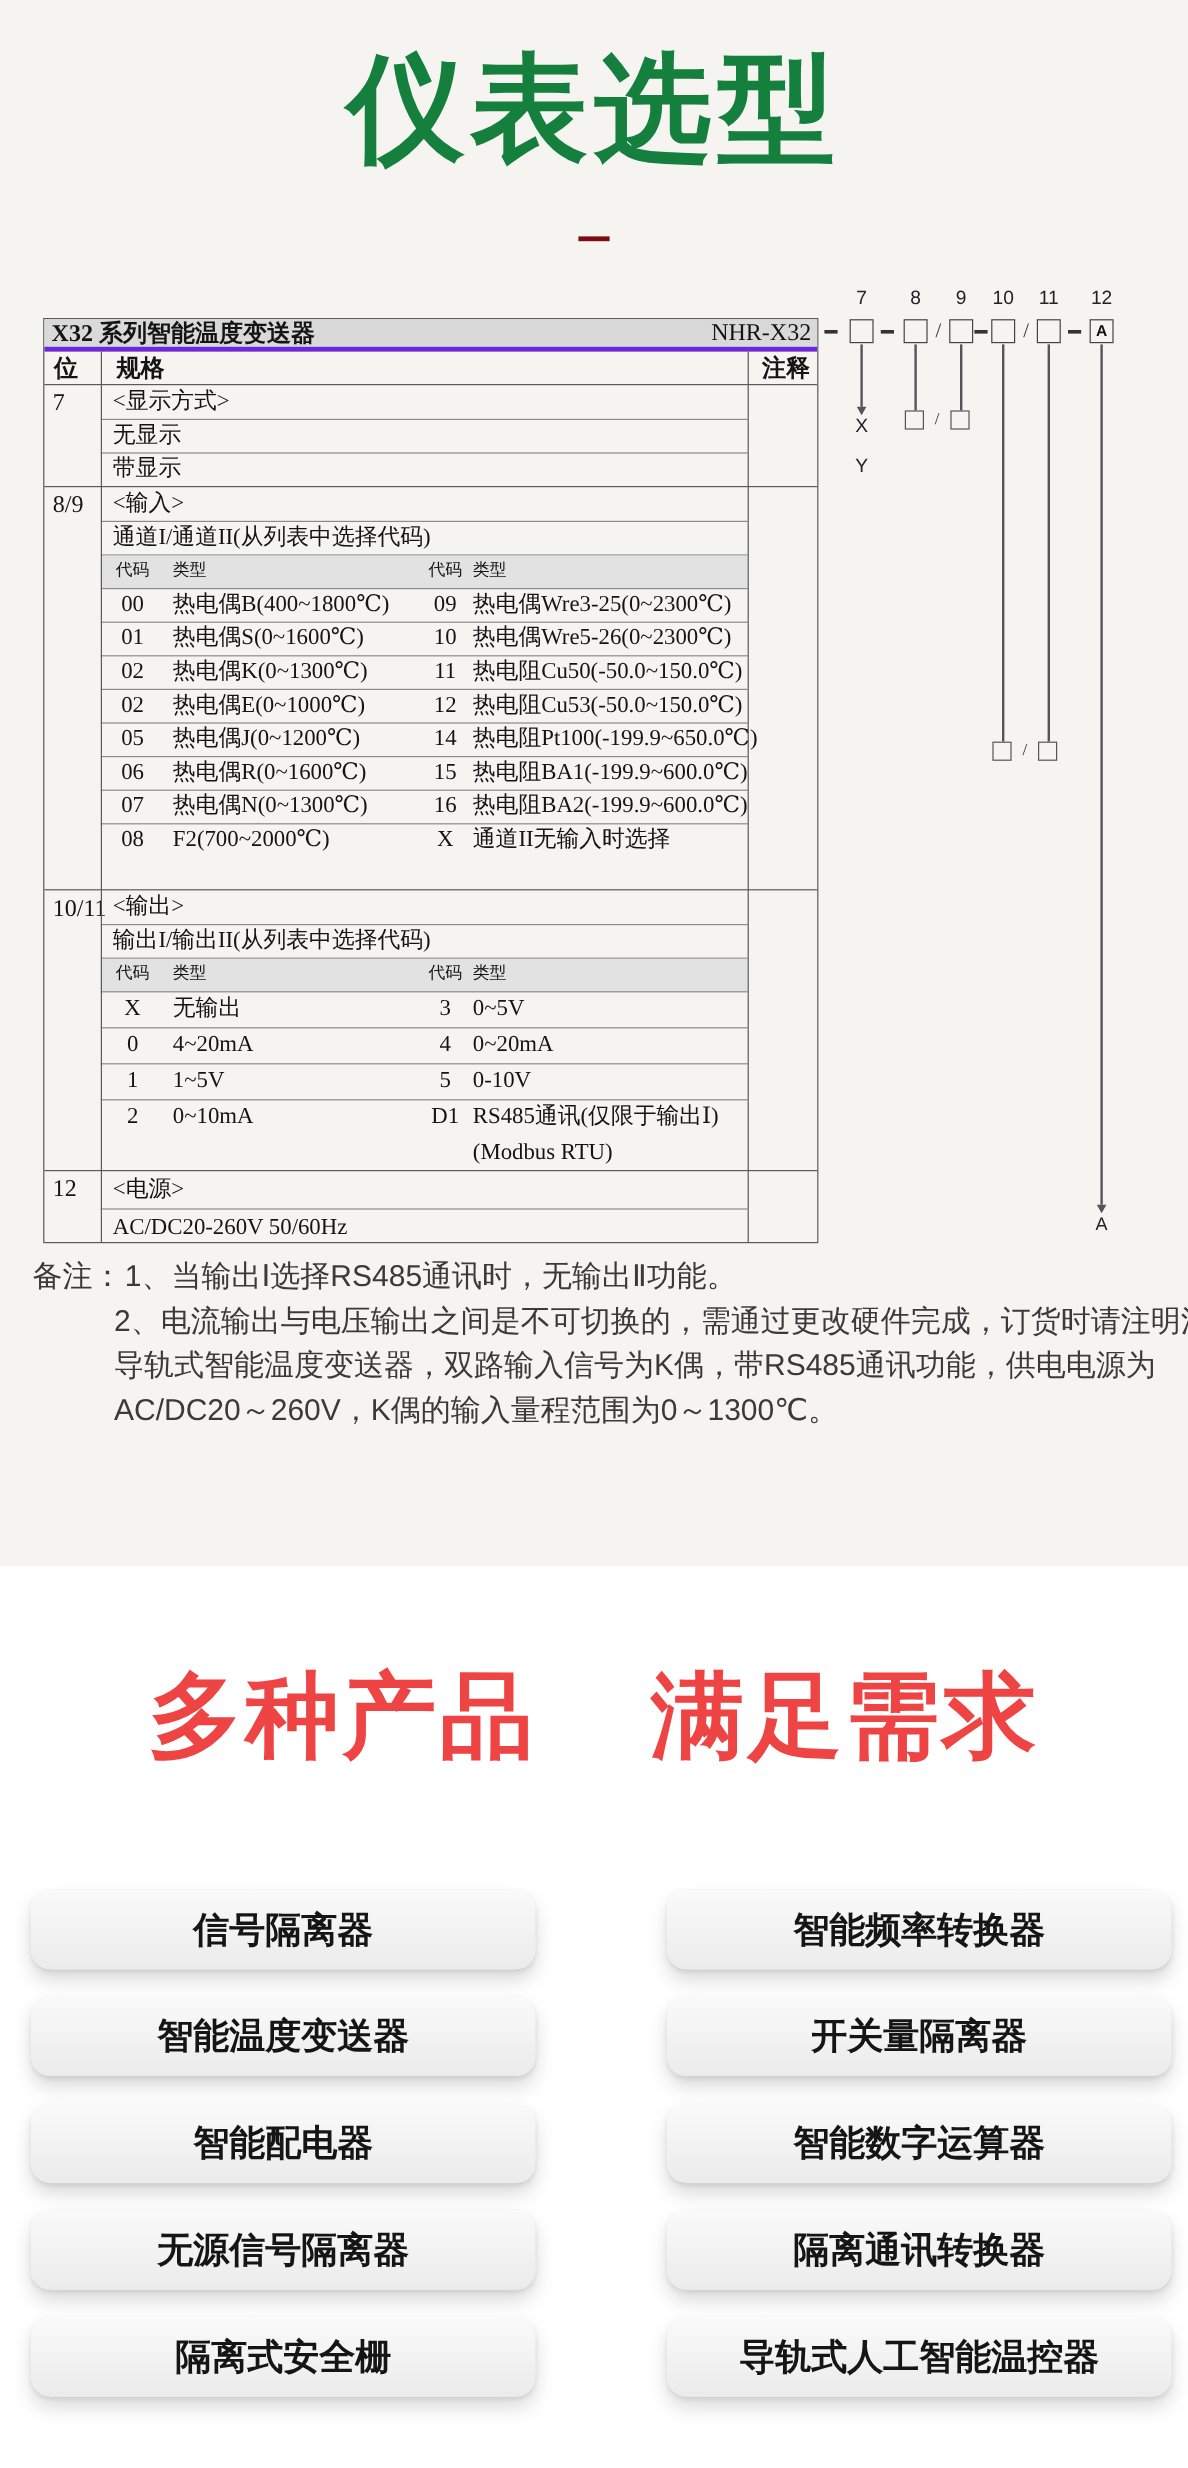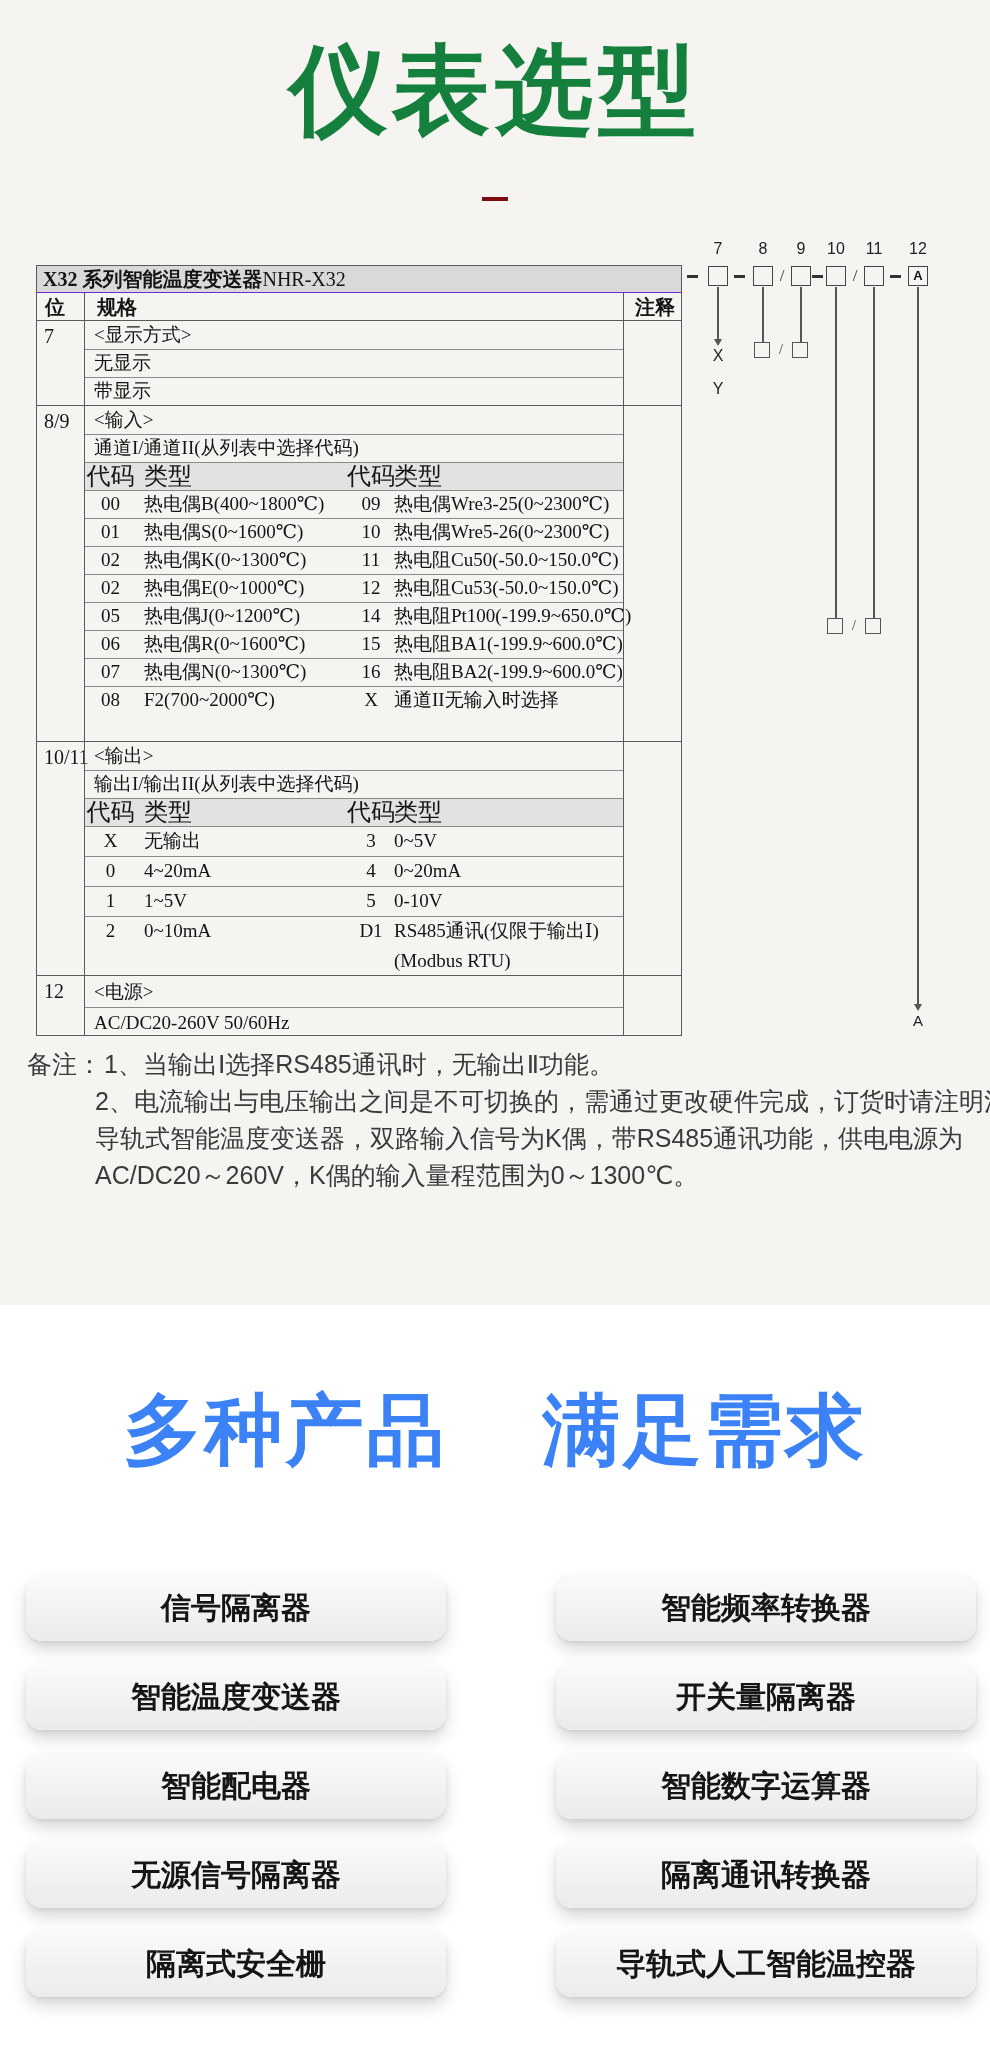--- a/index.html
+++ b/index.html
@@ -11,39 +11,39 @@
   .bottom { position:relative; width:990px; height:752px; background:#ffffff; overflow:hidden; }
 
   .title { position:absolute; top:26px; left:0; width:100%; text-align:center;
            font-size:98px; font-weight:900; letter-spacing:5px; color:#15803d; }
   .dash { position:absolute; top:197px; left:482px; width:26px; height:4px; background:#7c0c10; }
 
   
   #tbl { position:absolute; left:36px; top:265px; width:646px; height:771px;
          border:1px solid #5a5a5a; font-family:"Liberation Serif","DejaVu Serif",serif;
          color:#141414; background:transparent; }
-  .hdr-bar { height:27px; background:#d9d9d9; border-bottom:1px solid #6d28d9;
-             display:flex; justify-content:flex-start; align-items:center;
+  .hdr-bar { height:27px; background:#d9d9d9; border-bottom:4px solid #6d28d9;
+             display:flex; justify-content:space-between; align-items:center;
              padding:0 5px 0 6px; font-size:20px; }
   .hdr-bar .series { font-weight:700; }
   .hdr-bar .model { font-weight:400; }
   .col-hdr { position:relative; height:28px; border-bottom:1px solid #5a5a5a; font-size:20px; font-weight:600; }
   .col-hdr span { position:absolute; top:0; line-height:28px; }
   .ch-pos { left:8px; } .ch-spec { left:60px; } .ch-note { left:598px; }
 
   .vdiv { position:absolute; top:27px; bottom:0; width:1px; background:#5a5a5a; }
   .vdiv.p { left:47px; } .vdiv.n { left:586px; }
 
   .section { position:relative; }
   .section.bt { border-top:1px solid #5a5a5a; }
   .pos { position:absolute; left:7px; top:2px; font-size:20px; line-height:26px; }
   .row { position:relative; padding-left:57px; font-size:19px; }
   .row .txt { display:inline-block; }
   .hline { position:absolute; left:47px; width:539px; top:0; height:1px; background:#8a8a8a; }
-  .sub-hdr { position:relative; font-size:24px; }
+  .sub-hdr { position:relative; font-size:14px; }
   .grayband { position:absolute; left:47px; width:539px; top:1px; bottom:0; background:#e2e2e2; }
   .sub-row { position:relative; font-size:19px; }
   .cell { position:absolute; top:0; white-space:nowrap; }
   .c1 { left:47px; width:53px; text-align:center; }
   .t1 { left:107px; }
   .c2 { left:308px; width:52px; text-align:center; }
   .t2 { left:357px; }
 
   
   #diagram { position:absolute; inset:0; }
@@ -62,21 +62,21 @@
             font-size:14px; color:#333; font-family:"Liberation Serif","DejaVu Serif",serif; }
 
   
   .notes { position:absolute; left:27px; top:1046px; width:950px; font-size:25px; color:#3a3a3a; }
   .nline { height:37px; line-height:37px; white-space:nowrap; }
   .indent { margin-left:68px; }
   .nlabel { margin-right:2px; }
 
   
   .b-head { position:absolute; top:74px; left:0; width:100%; text-align:center;
-            font-size:78px; font-weight:900; color:#3b82f6; letter-spacing:3px; }
+            font-size:78px; font-weight:900; color:#ef4444; letter-spacing:3px; }
   .b-head .gap { display:inline-block; width:95px; }
   .pbtn { position:absolute; width:420px; height:66px; border-radius:16px;
           background:linear-gradient(180deg,#fafafa 0%,#ebebeb 100%);
           box-shadow:0 9px 16px rgba(0,0,0,0.15), 0 2px 4px rgba(0,0,0,0.08);
           display:flex; align-items:center; justify-content:center;
           font-size:30px; font-weight:700; color:#151515; cursor:pointer; }
 </style>
 </head>
 <body>
 

